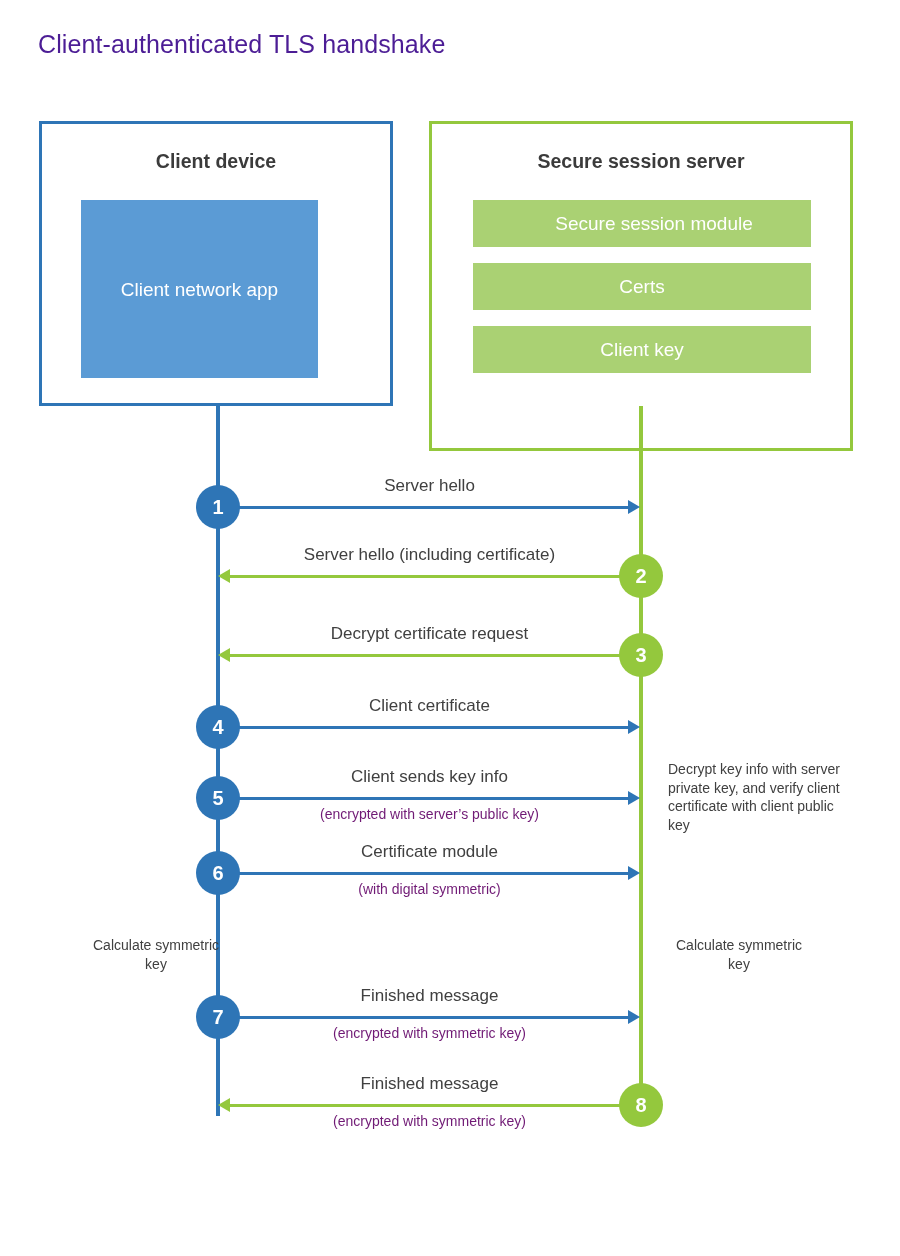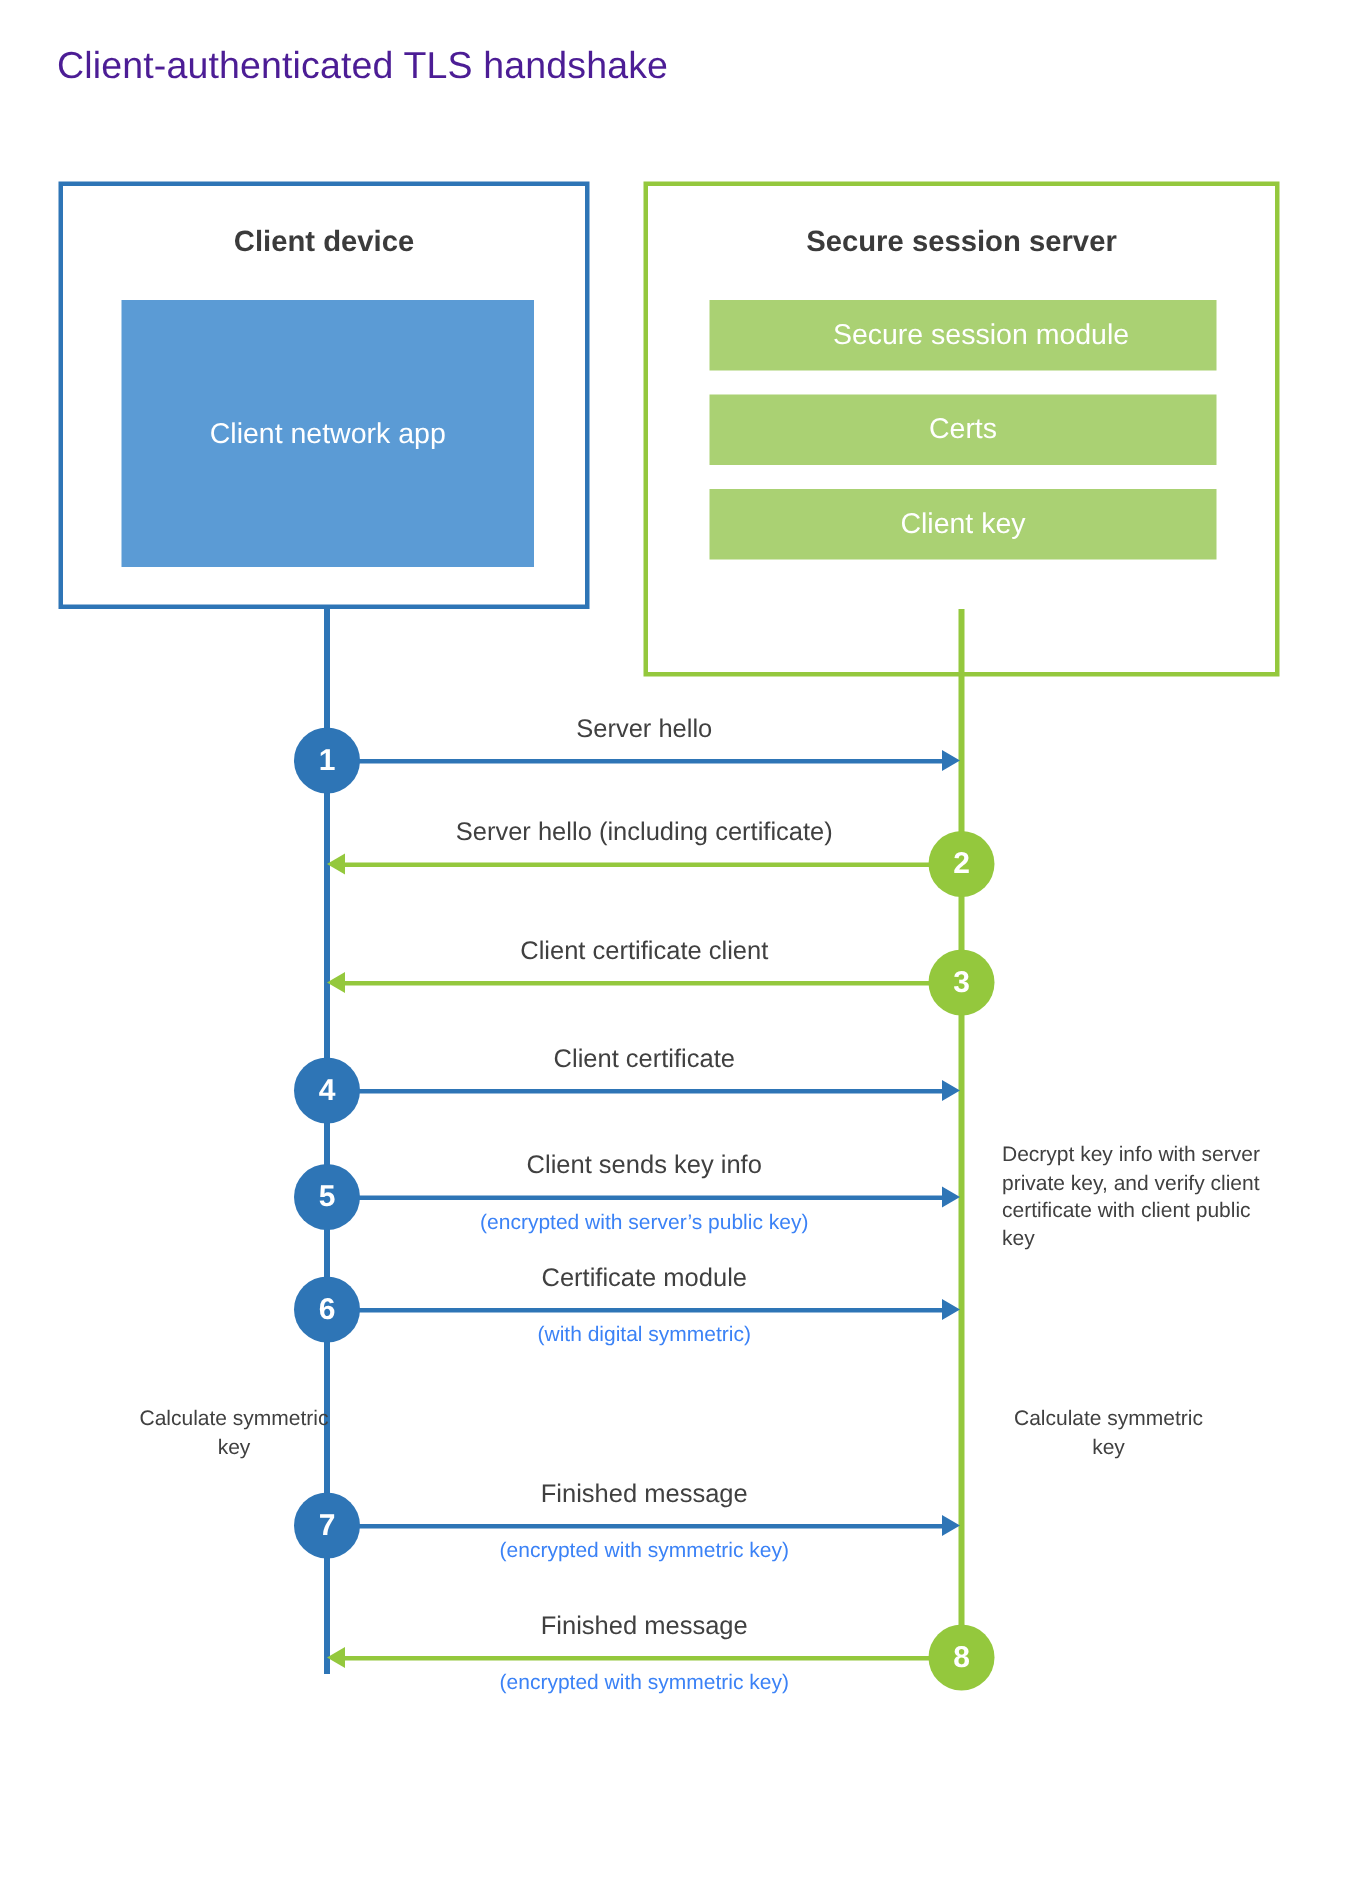--- a/index.html
+++ b/index.html
@@ -60,21 +60,21 @@
     font-size: 19.5px;
     font-weight: bold;
     color: #3b3b3b;
   }
 
   
   #client-app-block {
     position: absolute;
     left: 39px;
     top: 76px;
-    width: 275px;
+    width: 237px;
     height: 178px;
     background: #5b9bd5;
     color: #ffffff;
     font-size: 19px;
     line-height: 27px;
     text-align: center;
     display: flex;
     align-items: center;
     justify-content: center;
     box-sizing: border-box;
@@ -180,21 +180,21 @@
     font-size: 17px;
     color: #404040;
     top: -31px;
   }
   .step-sublabel {
     position: absolute;
     left: 218px;
     width: 423px;
     text-align: center;
     font-size: 14px;
-    color: #3b82f6;
+    color: #701a75;
     top: 8px;
   }
 
   
   .side-note {
     position: absolute;
     font-size: 14px;
     line-height: 18.5px;
     color: #404040;
   }
@@ -250,21 +250,21 @@
     <div class="arrow-line" style="left:230px;width:410px"></div>
     <div class="arrow-head to-left" style="left:218px"></div>
     <div class="step-badge badge-server">2</div>
     <div class="step-label">Server hello (including certificate)</div>
   </div>
 
   <div class="step green" style="top:655px">
     <div class="arrow-line" style="left:230px;width:410px"></div>
     <div class="arrow-head to-left" style="left:218px"></div>
     <div class="step-badge badge-server">3</div>
-    <div class="step-label">Client certificate client</div>
+    <div class="step-label">Decrypt certificate request</div>
   </div>
 
   <div class="step blue" style="top:727px">
     <div class="arrow-line" style="left:218px;width:410px"></div>
     <div class="arrow-head to-right" style="left:628px"></div>
     <div class="step-badge badge-client">4</div>
     <div class="step-label">Client certificate</div>
   </div>
 
   <div class="step blue" style="top:798px">

